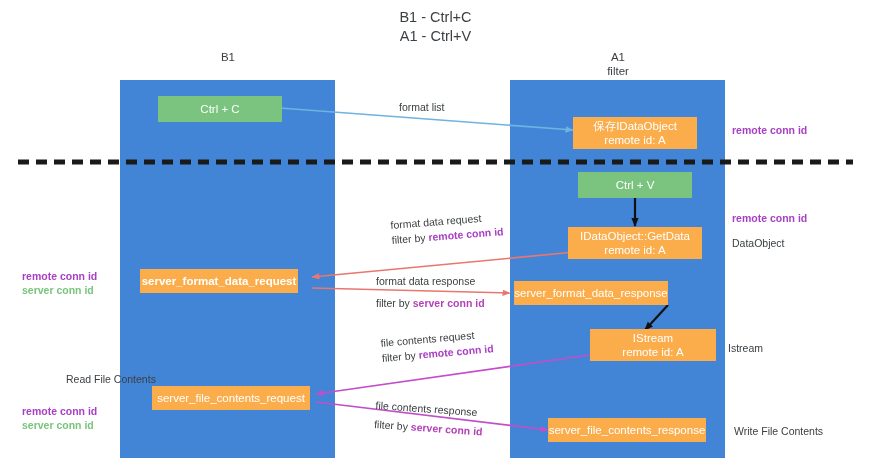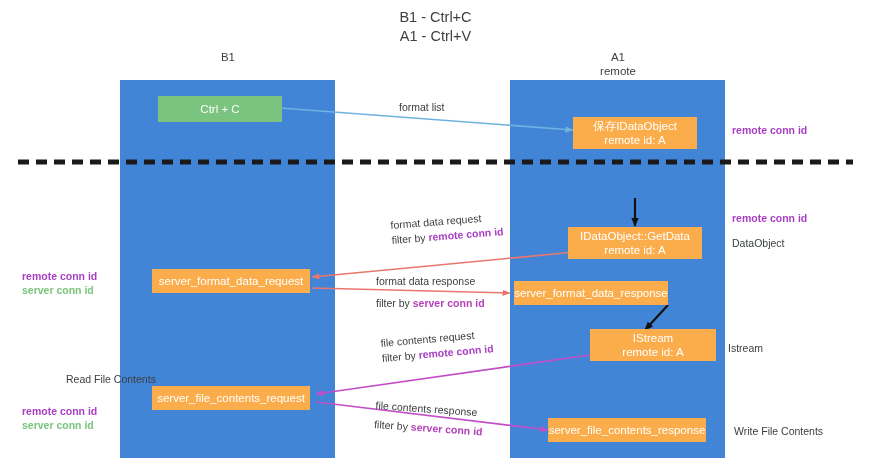--- a/index.html
+++ b/index.html
@@ -126,33 +126,34 @@
 
   <div class="abs title">B1 - Ctrl+C
 A1 - Ctrl+V</div>
 
   <div class="abs col-head" style="left:168px; top:50px; width:120px;">
     <div>B1</div>
   </div>
 
   <div class="abs col-head" style="left:558px; top:50px; width:120px;">
     <div>A1</div>
-    <div>remote</div>
+    <div>filter</div>
   </div>
 
   <div class="abs box green" style="left:158px; top:96px; width:124px; height:26px;">Ctrl + C</div>
 
   <div class="abs box orange" style="left:573px; top:117px; width:124px; height:32px;">保存IDataObject
 remote id: A</div>
 
+  <div class="abs box green" style="left:578px; top:172px; width:114px; height:26px;">Ctrl + V</div>
 
   <div class="abs box orange" style="left:568px; top:227px; width:134px; height:32px;">IDataObject::GetData
 remote id: A</div>
 
-  <div class="abs box orange" style="left:152px; top:269px; width:158px; height:24px;">server_format_data_request</div>
+  <div class="abs box orange" style="left:140px; top:269px; width:158px; height:24px;font-weight:bold;">server_format_data_request</div>
 
   <div class="abs box orange" style="left:514px; top:281px; width:154px; height:24px;">server_format_data_response</div>
 
   <div class="abs box orange" style="left:590px; top:329px; width:126px; height:32px;">IStream
 remote id: A</div>
 
   <div class="abs box orange" style="left:152px; top:386px; width:158px; height:24px;">server_file_contents_request</div>
 
   <div class="abs box orange" style="left:548px; top:418px; width:158px; height:24px;">server_file_contents_response</div>
 

